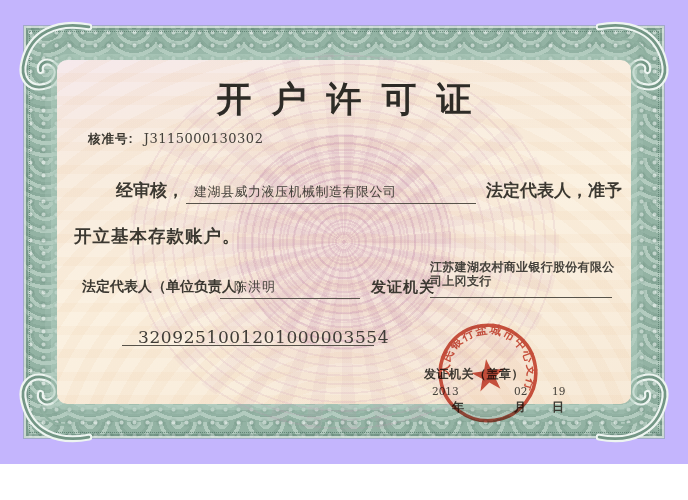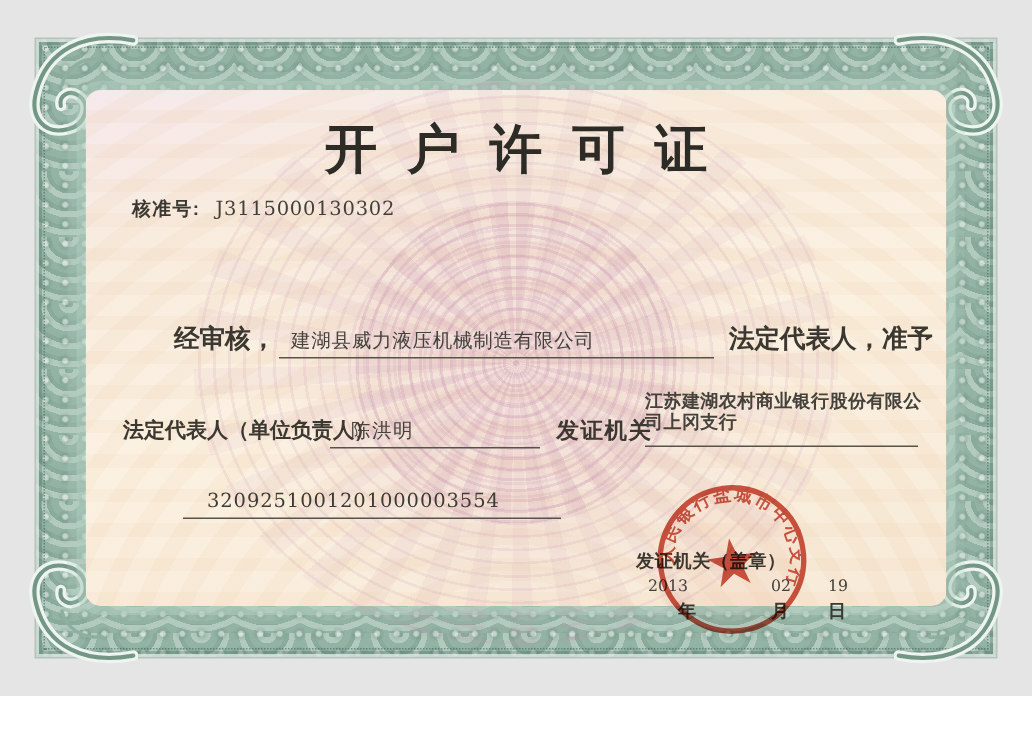--- a/index.html
+++ b/index.html
@@ -1,17 +1,17 @@
 <!DOCTYPE html>
 <html><head>
 <meta charset="utf-8">
 <style>
   html,body{margin:0;padding:0;background:#ffffff;}
   .page{
-    position:relative;width:688px;height:464px;background:#e5e5e5;overflow:hidden;
+    position:relative;width:688px;height:464px;background:#c4b5fd;overflow:hidden;
     font-family:"Liberation Sans", sans-serif;color:#3b3831;
   }
   
   .frame{
     position:absolute;left:24px;top:26px;right:24px;bottom:26px;
     background-color:#9cbbac;
     background-image:
       radial-gradient(circle at 50% 50%, rgba(255,255,255,.45) 1.5px, rgba(74,112,97,.18) 2.5px, transparent 5px),
       repeating-radial-gradient(circle at 50% 0%, rgba(74,112,97,.22) 0 3px, rgba(236,244,239,.28) 3px 7px, rgba(120,155,138,.25) 7px 12px);
     background-size:13px 13px, 44px 44px;
@@ -59,21 +59,21 @@
   .label{font-weight:bold;color:#3b3831;}
   .mono-val{font-family:"DejaVu Serif", serif;color:#43403a;}
   .row-approval{position:absolute;left:88px;top:131px;font-size:13px;}
   .row-approval .label{font-size:12.5px;letter-spacing:1px;}
   .row-approval .mono-val{margin-left:10px;font-size:13px;letter-spacing:0.5px;text-align:center;}
   .row-serial{position:absolute;left:452px;top:131px;font-size:13px;}
   .row-serial .label{font-size:13px;letter-spacing:0.5px;}
   .row-serial .red{font-family:"DejaVu Serif", serif;font-weight:bold;color:#c5271f;letter-spacing:1px;margin-left:4px;}
   .row-body{
     position:absolute;left:116px;top:179px;right:66px;
-    display:flex;align-items:baseline;font-size:17px;font-weight:bold;white-space:nowrap;margin-top:35px;
+    display:flex;align-items:baseline;font-size:17px;font-weight:bold;white-space:nowrap;
   }
   .fill-line{
     flex:1;min-width:0;border-bottom:1.5px solid #57534a;margin:0 10px 0 2px;
     font-family:"DejaVu Serif", serif;font-weight:normal;font-size:13px;color:#45423c;
     padding:0 0 2px 8px;letter-spacing:0.5px;overflow:hidden;
   }
   .row-body2{position:absolute;left:74px;top:224px;font-size:17.5px;font-weight:bold;letter-spacing:1px;}
   .legal-label{position:absolute;left:82px;top:278px;font-size:14px;font-weight:bold;}
   .legal-name{
     position:absolute;left:220px;top:278px;width:126px;height:20px;
@@ -83,21 +83,21 @@
   .bank-label{position:absolute;left:371px;top:278px;font-size:15px;font-weight:bold;letter-spacing:1px;}
   .bank-name{
     position:absolute;left:430px;top:261px;width:185px;
     font-size:12px;line-height:13.5px;letter-spacing:0.3px;color:#45423c;font-weight:bold;
   }
   .bank-underline{position:absolute;left:430px;top:297px;width:182px;border-top:1.5px solid #57534a;}
   .acct-label{position:absolute;left:82px;top:329px;font-size:15px;font-weight:bold;letter-spacing:12px;}
   .acct-number{
     position:absolute;left:122px;top:327px;width:236px;height:18px;
     border-bottom:1.5px solid #57534a;padding-left:16px;
-    font-family:"DejaVu Serif", serif;font-size:13px;color:#3f3c36;letter-spacing:0.6px;
+    font-family:"DejaVu Serif", serif;font-size:17px;color:#3f3c36;letter-spacing:0.6px;
   }
   .issue-block{position:absolute;left:424px;top:366px;width:150px;}
   .issue-label{font-size:12px;font-weight:bold;letter-spacing:0.5px;color:#3b3831;}
   .issue-line{position:relative;height:13px;margin-top:2px;font-family:"DejaVu Serif", serif;font-size:10.5px;color:#43403a;}
   .issue-line .y{position:absolute;left:8px;}
   .issue-line .m{position:absolute;left:90px;}
   .issue-line .d{position:absolute;left:128px;}
   .issue-units{position:relative;height:14px;margin-top:1px;font-size:12px;font-weight:bold;color:#3b3831;}
   .issue-units .y{position:absolute;left:28px;}
   .issue-units .m{position:absolute;left:90px;}
@@ -148,20 +148,21 @@
     <span class="label">核准号:</span><span class="mono-val">J3115000130302</span>
   </div>
 
 
   <div class="row-body">
     <span class="label">经审核，</span>
     <span class="fill-line">建湖县威力液压机械制造有限公司</span>
     <span class="label">法定代表人，准予</span>
   </div>
 
+  <div class="row-body2 label">开立基本存款账户。</div>
 
   <div class="legal-label">法定代表人（单位负责人）</div>
   <div class="legal-name">陈洪明</div>
 
   <div class="bank-label">发证机关</div>
   <div class="bank-name">江苏建湖农村商业银行股份有限公司上冈支行</div>
   <div class="bank-underline"></div>
 
   <div class="acct-number">3209251001201000003554</div>
 

